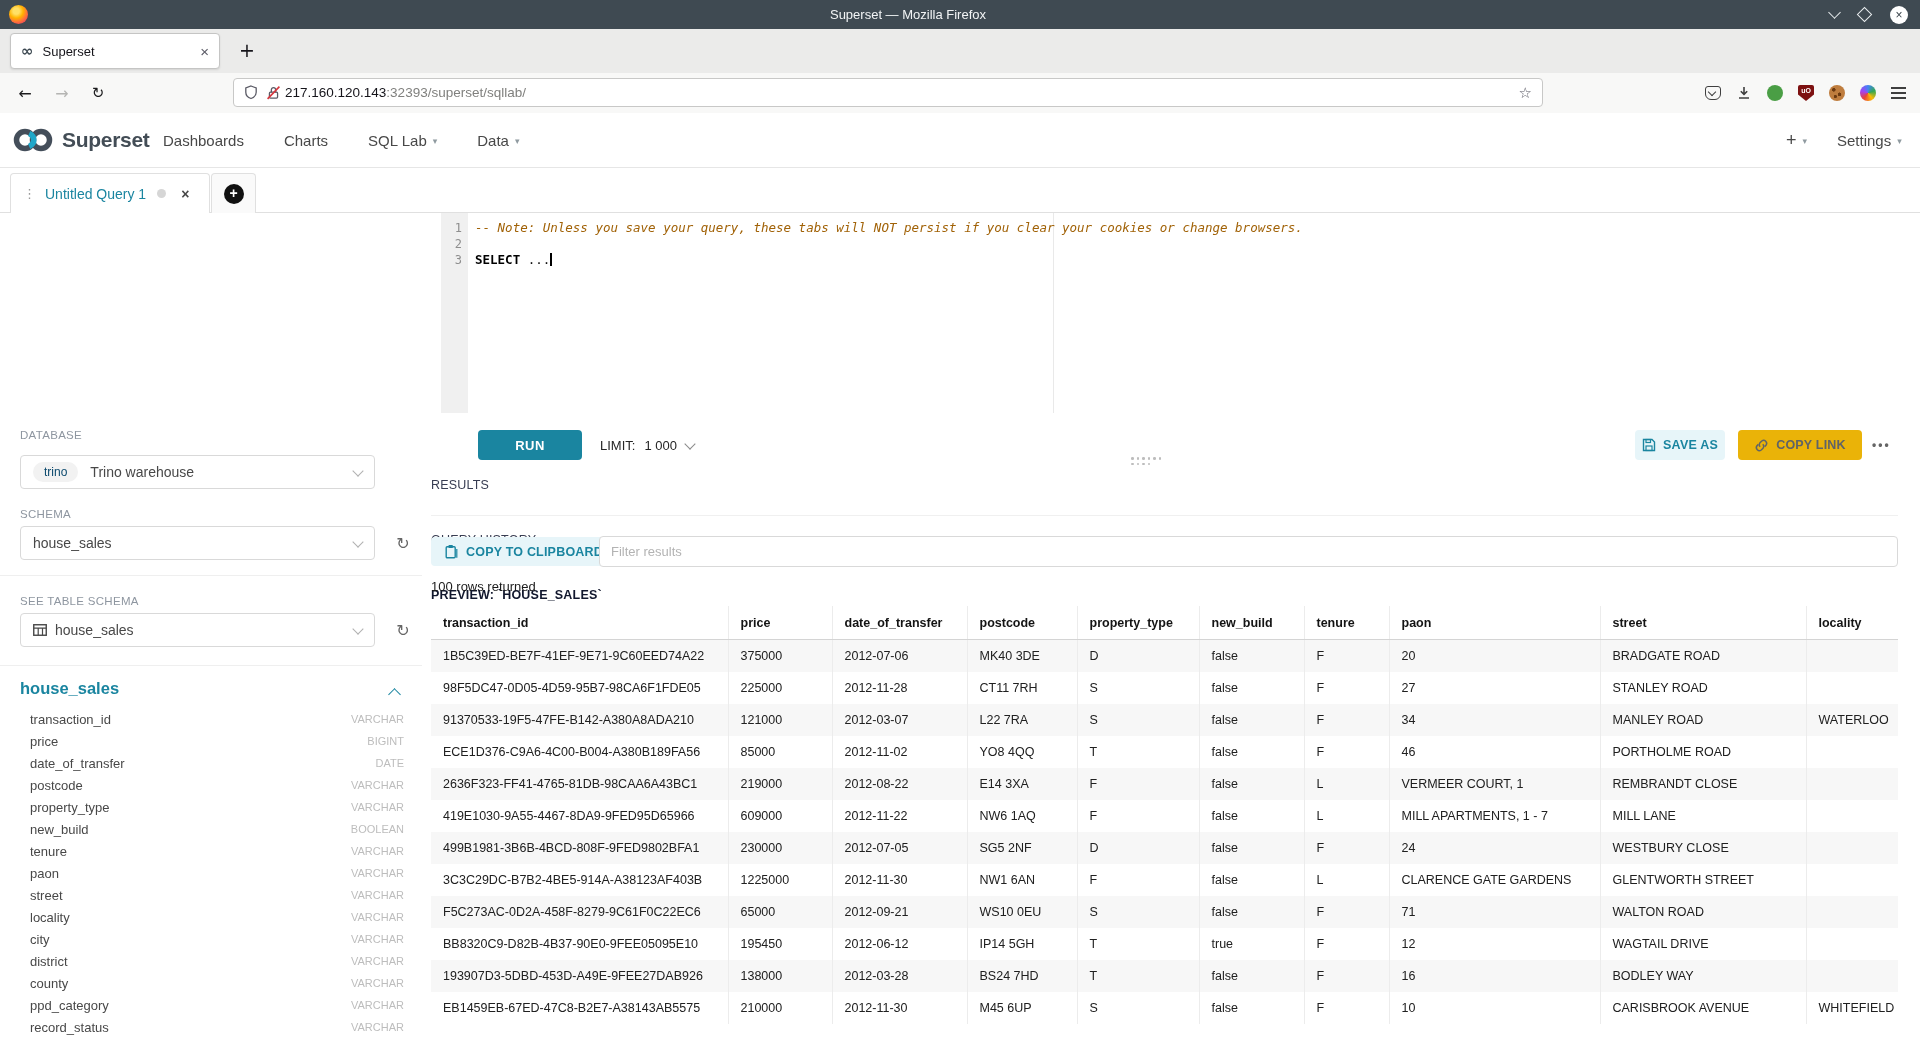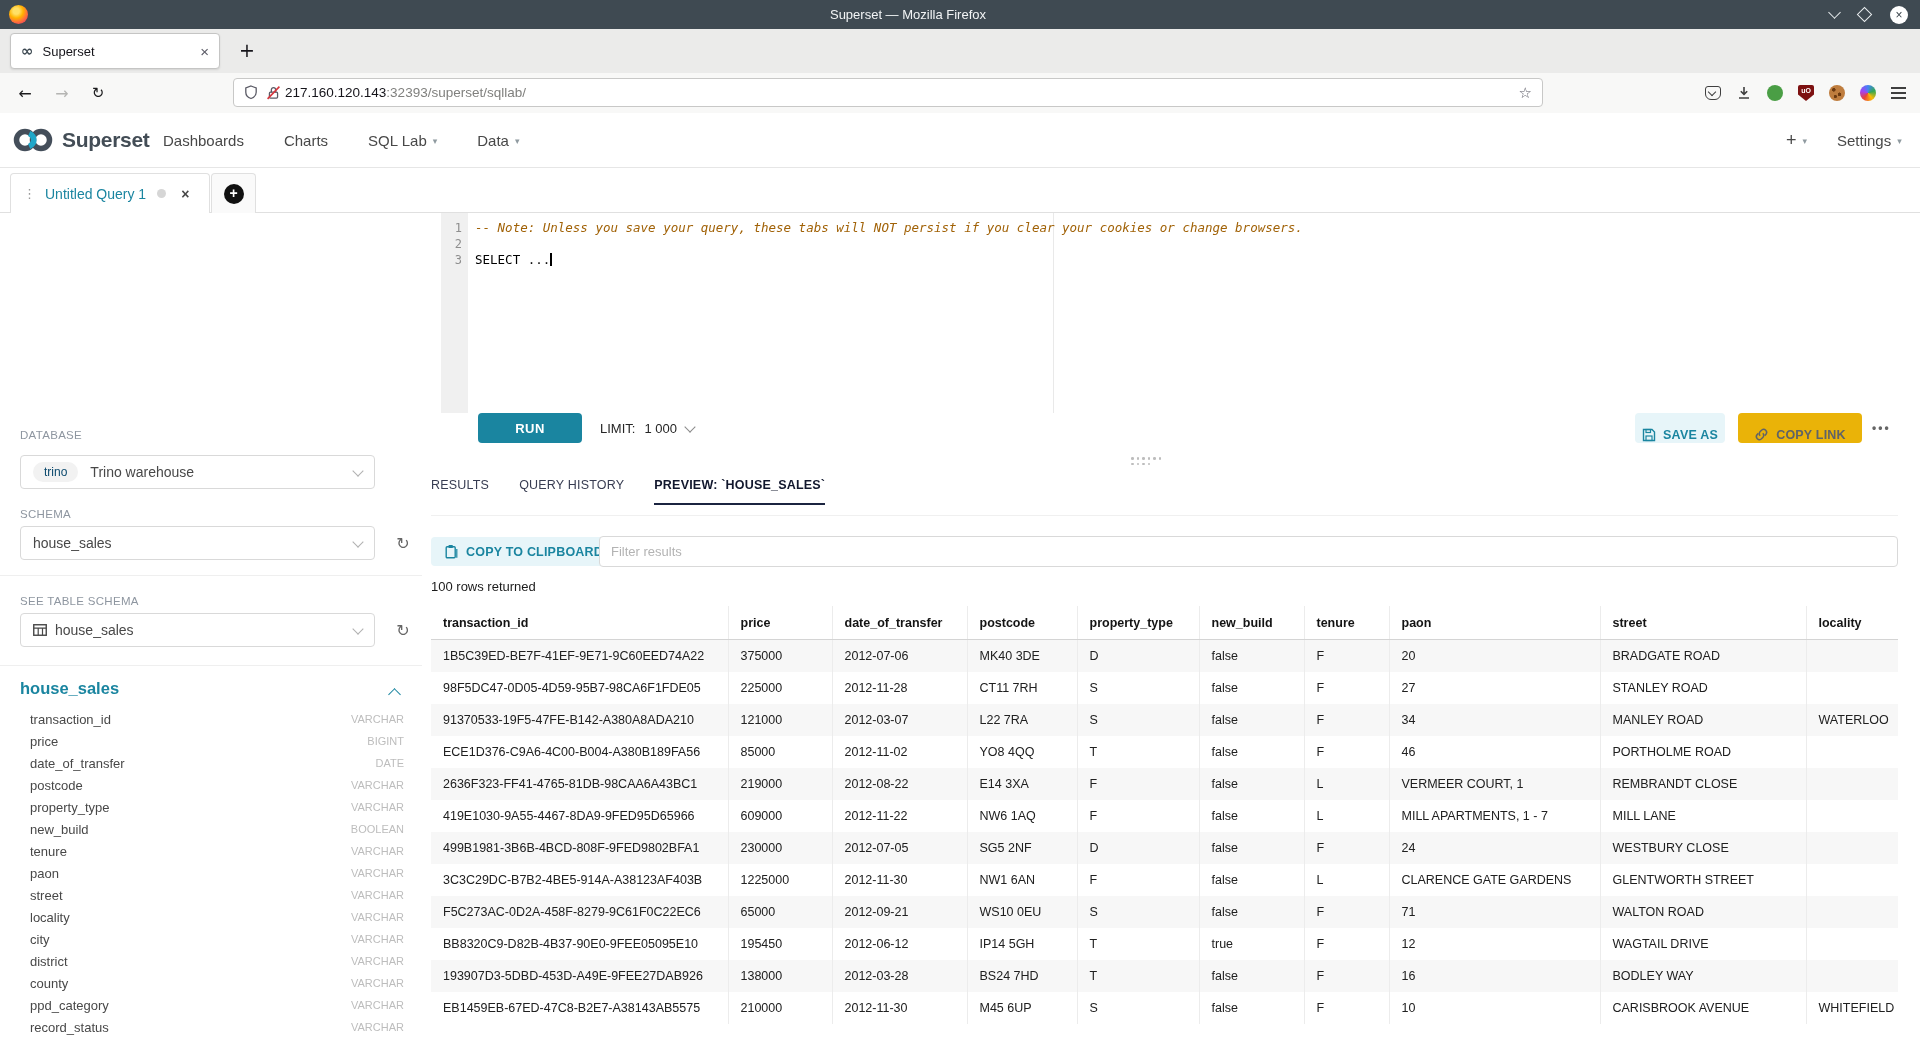--- a/index.html
+++ b/index.html
@@ -101,41 +101,41 @@
 
   
   .editor{position:absolute;left:435px;top:213px;width:1463px;height:200px;background:#fff;
           font-family:"DejaVu Sans Mono",monospace;font-size:12.5px;}
   .gutter{position:absolute;left:6px;top:0;width:27px;height:200px;background:#f0f0f0;color:#8e8e8e;
           font-size:12px;text-align:right;padding-top:7px;box-sizing:border-box;}
   .gutter div{height:16px;line-height:16px;padding-right:6px;}
   .ed-lines{position:absolute;left:40px;top:7px;right:0;}
   .ed-line{height:16px;line-height:16px;white-space:pre;color:#111;}
   .ed-comment{color:#a16207;font-style:italic;}
-  .ed-kw{font-weight:normal;color:#000;}
+  .ed-kw{font-weight:bold;color:#000;}
   .ed-cursor{display:inline-block;width:1.5px;height:13px;background:#000;vertical-align:-2px;}
   .ruler{position:absolute;left:618px;top:0;height:200px;border-left:1px solid #e9e9e9;}
 
   
-  .run-toolbar{position:absolute;left:435px;top:412px;width:1463px;height:33px;}
+  .run-toolbar{position:absolute;left:435px;top:429px;width:1463px;height:33px;}
   .run-btn{position:absolute;left:43px;top:1px;width:104px;height:30px;background:#1a85a0;color:#fff;border:none;
            border-radius:4px;font-size:13px;font-weight:bold;letter-spacing:.4px;font-family:inherit;}
   .limit{position:absolute;left:165px;top:0;height:32px;display:flex;align-items:center;gap:9px;font-size:13px;color:#262626;}
-  .btn-soft{position:absolute;top:1px;height:30px;border:none;border-radius:4px;display:flex;align-items:flex-end;
+  .btn-soft{position:absolute;top:1px;height:30px;border:none;border-radius:4px;display:flex;align-items:center;
             justify-content:center;gap:7px;font-size:12.5px;font-weight:bold;font-family:inherit;letter-spacing:.2px;}
   .saveas{left:1200px;width:90px;background:#e7f5f9;color:#1a85a0;}
   .copylink{left:1303px;width:124px;background:#eab308;color:#5f6368;}
   .more-dots{position:absolute;left:1437px;top:0;height:32px;display:flex;align-items:center;font-size:12px;
              letter-spacing:2px;color:#666;font-weight:bold;}
   .split-dots{position:absolute;left:1131px;top:457px;width:30px;display:flex;flex-wrap:wrap;gap:3px;}
   .split-dots i{width:2.5px;height:2.5px;border-radius:50%;background:#bdbdbd;}
 
   
   .south{position:absolute;left:431px;top:470px;width:1467px;height:572px;}
-  .rtabs{position:absolute;left:0;top:8px;display:flex;gap:30px;}
+  .rtabs{position:absolute;left:0;top:8px;display:flex;gap:30px;flex-direction:column;}
   .rtab{font-size:12.5px;color:#383d52;padding-bottom:11px;letter-spacing:.2px;}
   .rtab.active{font-weight:bold;color:#11172d;border-bottom:2.5px solid #1b2440;}
   .rtabs-line{position:absolute;left:0;top:45px;width:1467px;border-top:1px solid #f0f0f0;}
   .copy-btn{position:absolute;left:0;top:67px;height:29px;padding:0 14px;background:#e7f5f9;color:#1a85a0;border:none;
             border-radius:4px;font-size:12.5px;font-weight:bold;display:flex;align-items:center;gap:8px;
             font-family:inherit;letter-spacing:.2px;}
   .filter-input{position:absolute;left:168px;top:66px;width:1299px;height:31px;border:1px solid #d9d9d9;border-radius:4px;
                 box-sizing:border-box;padding:0 11px;font-size:13px;color:#333;font-family:inherit;}
   .filter-input::placeholder{color:#b3b3b3;}
   .rowcount{position:absolute;left:0;top:109px;font-size:13px;color:#1b1b1b;}

